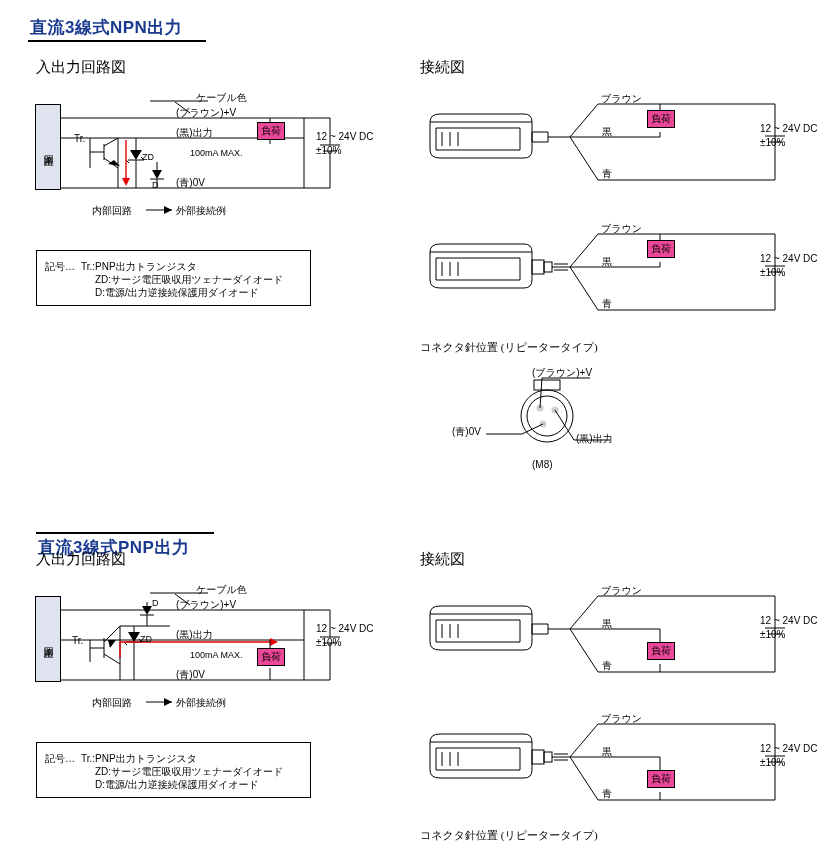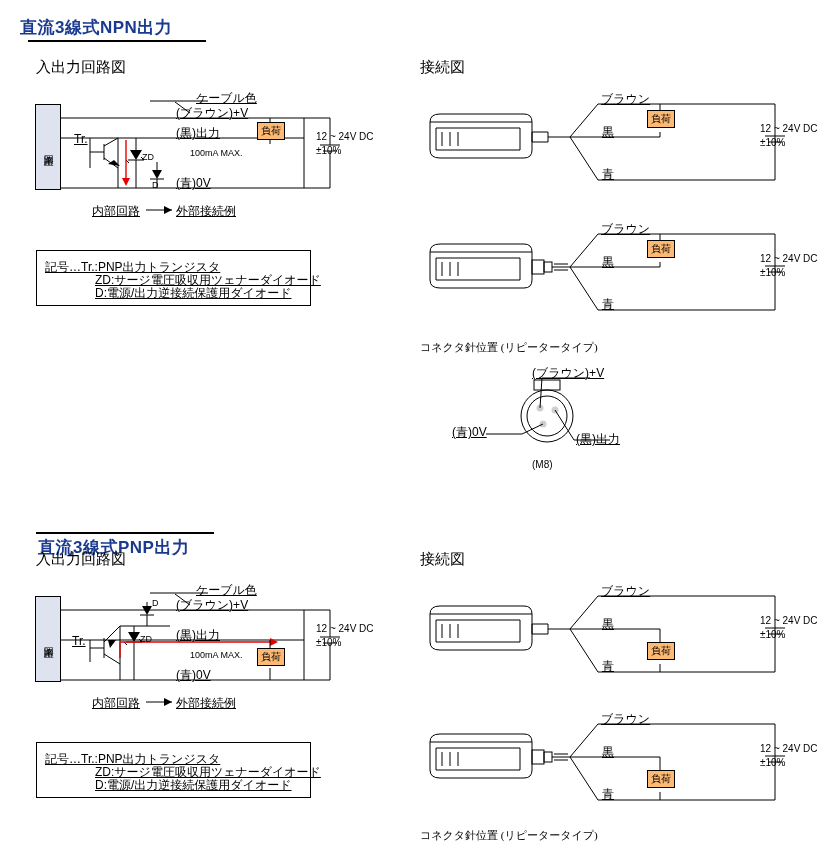--- a/index.html
+++ b/index.html
@@ -31,25 +31,24 @@
   }
   .lbl {
     font-family: "Liberation Sans", sans-serif;
     font-size: 9px;
     color: #000;
     white-space: nowrap;
     line-height: 1.25;
   }
   .lbl-sm {
     font-family: "Liberation Sans", sans-serif;
-    font-size: 12px;
+    font-size: 10px;
     color: #000;
     white-space: nowrap;
     line-height: 1.3;
-    text-decoration: underline;
   }
   .lbl-md {
     font-family: "Liberation Sans", sans-serif;
     font-size: 10px;
     color: #000;
     white-space: nowrap;
     line-height: 1.3;
   }
   .lbl-jp {
     font-family: "Liberation Serif", serif;
@@ -69,40 +68,40 @@
   .legend-box {
     border: 1px solid #000;
     box-sizing: border-box;
   }
   .load-box {
     border: 1px solid #000;
     box-sizing: border-box;
     display: flex;
     align-items: center;
     justify-content: center;
-    background: #fdba74;
+    background: #ec4899;
     font-family: "Liberation Serif", serif;
     font-size: 10px;
   }
   .main-circuit {
     border: 1px solid #000;
     background: #dfe3ef;
     box-sizing: border-box;
     display: flex;
     align-items: center;
     justify-content: center;
   }
   svg { display: block; overflow: visible; }
   .u { stroke: #000; fill: none; stroke-width: 1; }
   .ured { stroke: #e60000; fill: none; stroke-width: 1.4; }
 </style>
 </head>
 <body>
 
-<div class="abs section-title" style="left:20px; top:16px;">直流3線式NPN出力</div>
+<div class="abs section-title" style="left:30px; top:16px;">直流3線式NPN出力</div>
 <div class="abs hline" style="left:28px; top:40px; width:178px; height:1.5px;"></div>
 
 <div class="abs sub-title" style="left:36px; top:58px;">入出力回路図</div>
 <div class="abs sub-title" style="left:420px; top:58px;">接続図</div>
 
 <div class="abs" style="left:30px; top:90px; width:330px; height:130px;">
 
   <div class="abs main-circuit" style="left:5px; top:14px; width:26px; height:86px;">
     <span class="vert">主回路</span>
   </div>

